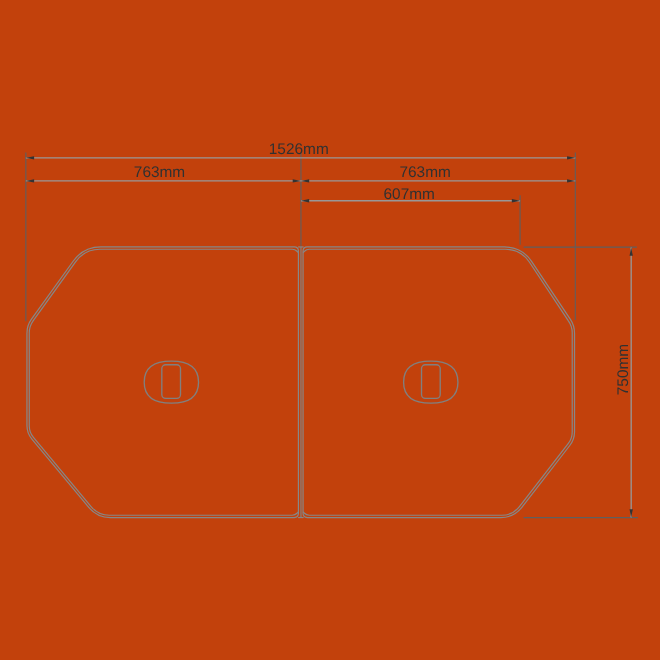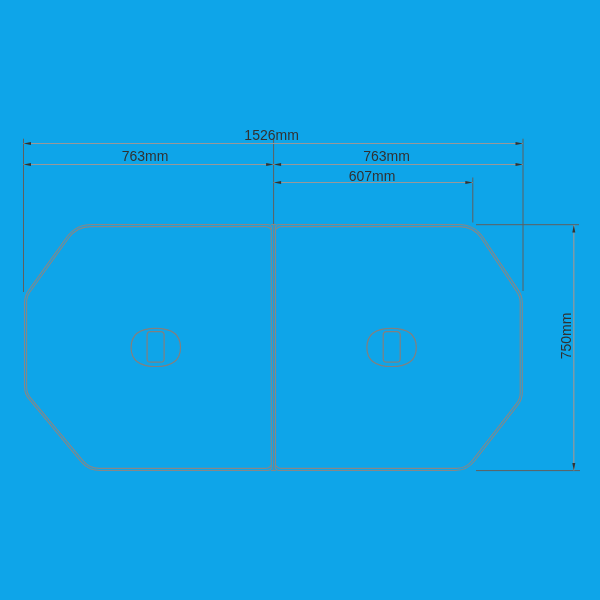--- a/index.html
+++ b/index.html
@@ -1,16 +1,16 @@
 <!DOCTYPE html>
 <html><head>
 <meta charset="utf-8">
 <style>
   html,body{margin:0;padding:0;background:#ffffff;}
-  .wrap{width:600px;height:600px;position:relative;background:#0ea5e9;overflow:hidden;}
+  .wrap{width:600px;height:600px;position:relative;background:#c2410c;overflow:hidden;}
   svg{display:block;filter:opacity(0.999);}
   text{font-family:"Liberation Sans",sans-serif;fill:#313131;}
 </style>
 </head>
 <body>
 <div class="wrap">
 <svg width="600" height="600" viewBox="0 0 600 600" xmlns="http://www.w3.org/2000/svg">
 
   <line x1="23.5" y1="138.7" x2="23.5" y2="292" stroke="#5f5f5f" stroke-width="1"></line>
 

